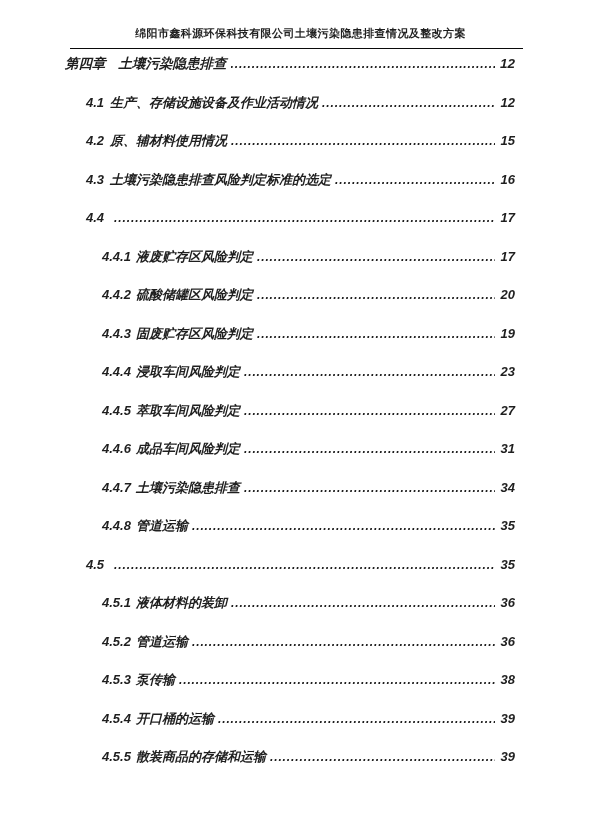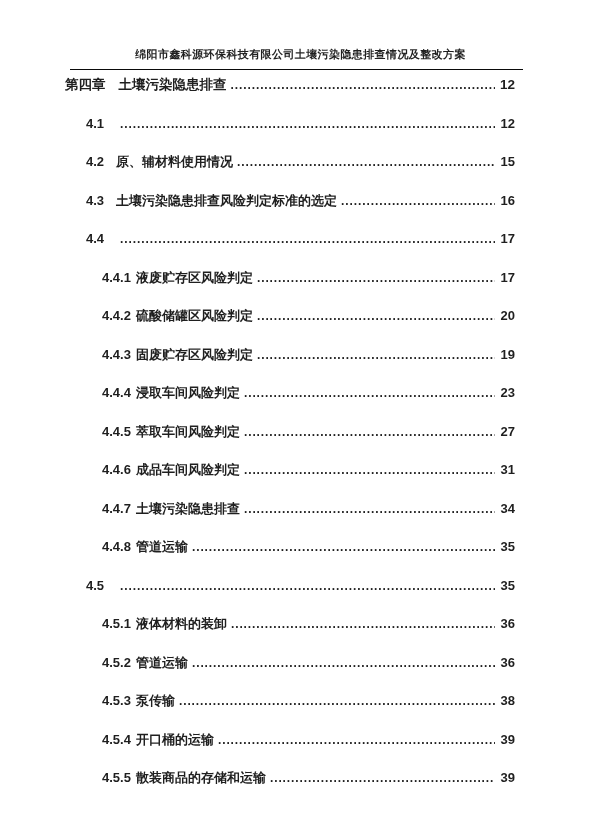--- a/index.html
+++ b/index.html
@@ -17,53 +17,54 @@
     width: 601px;
     height: 817px;
     background: var(--page-bg);
     color: var(--text);
     font-family: "Liberation Sans", "DejaVu Sans", sans-serif;
     font-weight: bold;
     overflow: hidden;
     box-sizing: border-box;
   }
   .running-header {
-    padding-top: 48px;
+    padding-top: 27px;
   }
   .header-text {
     text-align: center;
     font-size: 11px;
     letter-spacing: 0.4px;
     line-height: 12px;
     white-space: nowrap;
   }
   .header-rule {
     margin: 9px 78px 0 70px;
     border-top: 1.6px solid var(--rule);
     height: 0;
   }
   .toc {
     margin: 0 78px 0 65px;
+    font-style: italic;
   }
   .toc-row {
     display: flex;
     align-items: baseline;
     margin-top: 24.5px;
     font-size: 13px;
     line-height: 14px;
     padding-right: 8px;
     white-space: nowrap;
   }
   .toc-row:first-child {
     margin-top: 8px;
   }
   .toc-row.lv0 { margin-left: 0; font-size: 13.5px; }
   .toc-row.lv1 { margin-left: 21px; }
   .toc-row.lv2 { margin-left: 37px; }
-  .num { flex: none; margin-right: 12px; }
+  .num { flex: none; margin-right: 6px; }
   .lv0 .num { margin-right: 13px; }
   .lv2 .num { margin-right: 5px; }
   .title { flex: none; }
   .leader {
     flex: 1 1 auto;
     overflow: hidden;
     white-space: nowrap;
     margin: 0 3px 0 4px;
     font-size: 12px;
     letter-spacing: 0.9px;
@@ -85,20 +86,21 @@
   </div>
   <div class="toc" id="toc">
       <div class="toc-row lv0">
     <span class="num">第四章</span>
     <span class="title">土壤污染隐患排查</span>
     <span class="leader">................................................................................................................................................................................................................................................</span>
     <span class="pagenum">12</span>
   </div>
       <div class="toc-row lv1">
     <span class="num">4.1</span>
+    <span class="title">生产、存储设施设备及作业活动情况</span>
     <span class="leader">................................................................................................................................................................................................................................................</span>
     <span class="pagenum">12</span>
   </div>
       <div class="toc-row lv1">
     <span class="num">4.2</span>
     <span class="title">原、辅材料使用情况</span>
     <span class="leader">................................................................................................................................................................................................................................................</span>
     <span class="pagenum">15</span>
   </div>
       <div class="toc-row lv1">

